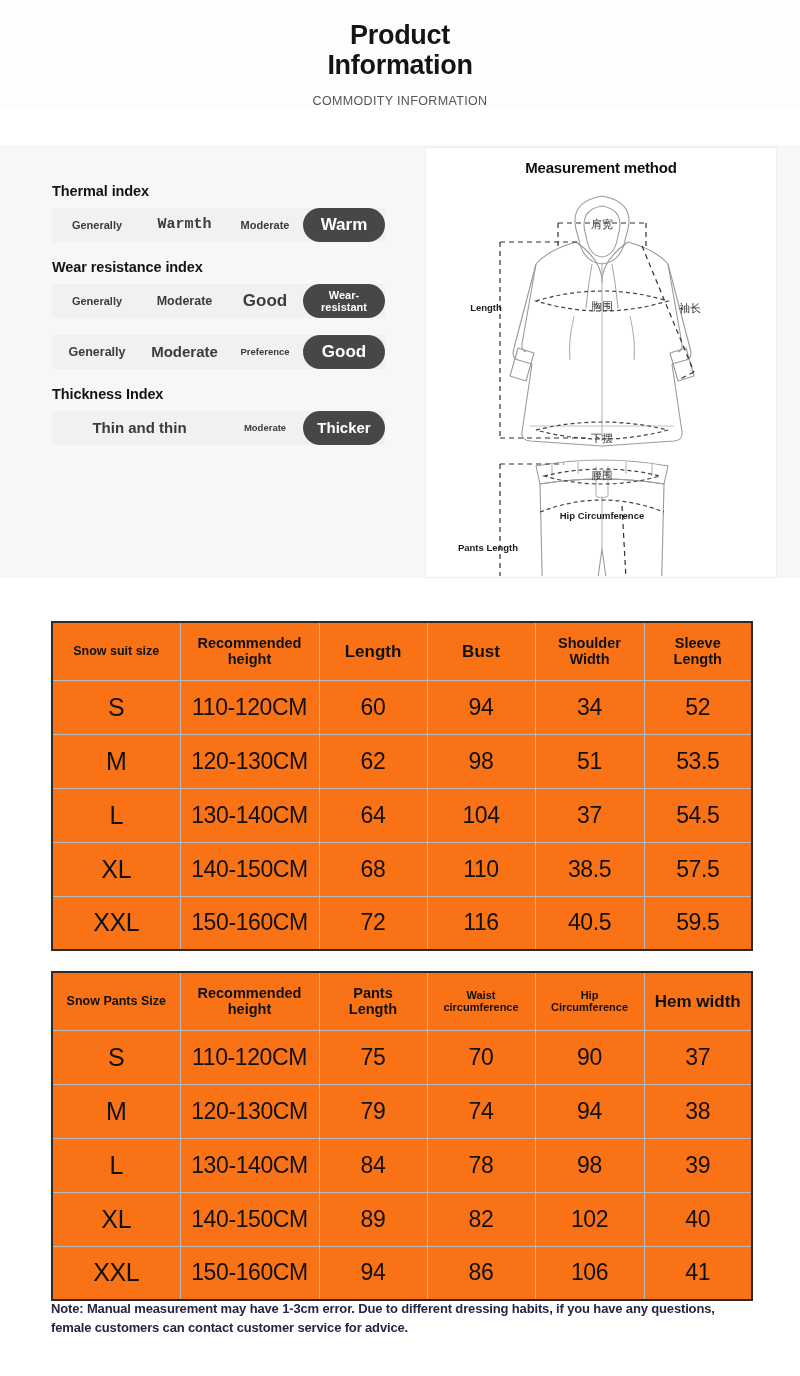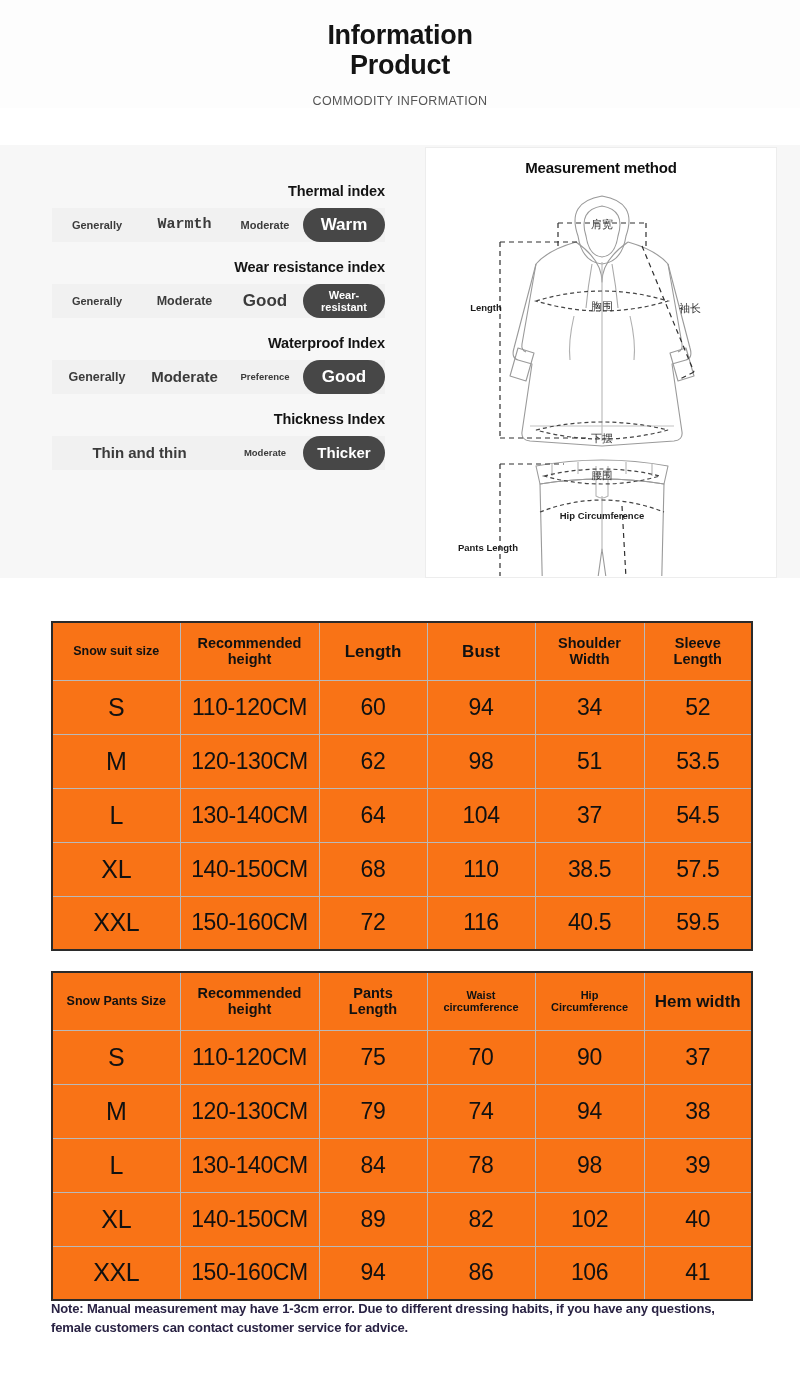--- a/index.html
+++ b/index.html
@@ -58,21 +58,20 @@
   }
   .index-block { margin-bottom: 17px; }
   .index-block:last-child { margin-bottom: 0; }
 
   .index-heading {
     font-size: 14.5px;
     font-weight: bold;
     color: #131313;
     margin-bottom: 9px;
     letter-spacing: -0.1px;
-    text-align: right;
   }
 
   .index-bar {
     display: flex;
     align-items: stretch;
     width: 333px;
     min-height: 34px;
     background: #f1f1f1;
     overflow: hidden;
   }
@@ -180,22 +179,22 @@
     line-height: 1.45;
     color: #2a2344;
     letter-spacing: -0.15px;
   }
 </style>
 </head>
 <body>
 
 <div class="page-header">
   <div class="page-title">
+    <div>Product</div>
     <div>Information</div>
-    <div>Product</div>
   </div>
   <div class="page-subtitle">COMMODITY INFORMATION</div>
 </div>
 
 <div class="info-band">
   <div class="index-column" id="index-list">
       <div class="index-block">
         <div class="index-heading">Thermal index</div>
         <div class="index-bar">
           <div class="seg sz-s" style="width: 90px; flex: 0 0 90px;">Generally</div>
@@ -208,21 +207,20 @@
         <div class="index-heading">Wear resistance index</div>
         <div class="index-bar">
           <div class="seg sz-s" style="width: 90px; flex: 0 0 90px;">Generally</div>
           <div class="seg sz-m" style="width: 85px; flex: 0 0 85px;">Moderate</div>
           <div class="seg sz-xl" style="width: 76px; flex: 0 0 76px;">Good</div>
           <div class="seg sz-s active" style="width: 82px; flex: 0 0 82px;">Wear-
 resistant</div>
         </div>
       </div>
       <div class="index-block">
-        <div class="index-heading">Waterproof Index</div>
         <div class="index-bar">
           <div class="seg sz-m" style="width: 90px; flex: 0 0 90px;">Generally</div>
           <div class="seg sz-l" style="width: 85px; flex: 0 0 85px;">Moderate</div>
           <div class="seg sz-xs" style="width: 76px; flex: 0 0 76px;">Preference</div>
           <div class="seg sz-xl active" style="width: 82px; flex: 0 0 82px;">Good</div>
         </div>
       </div>
       <div class="index-block">
         <div class="index-heading">Thickness Index</div>
         <div class="index-bar">

